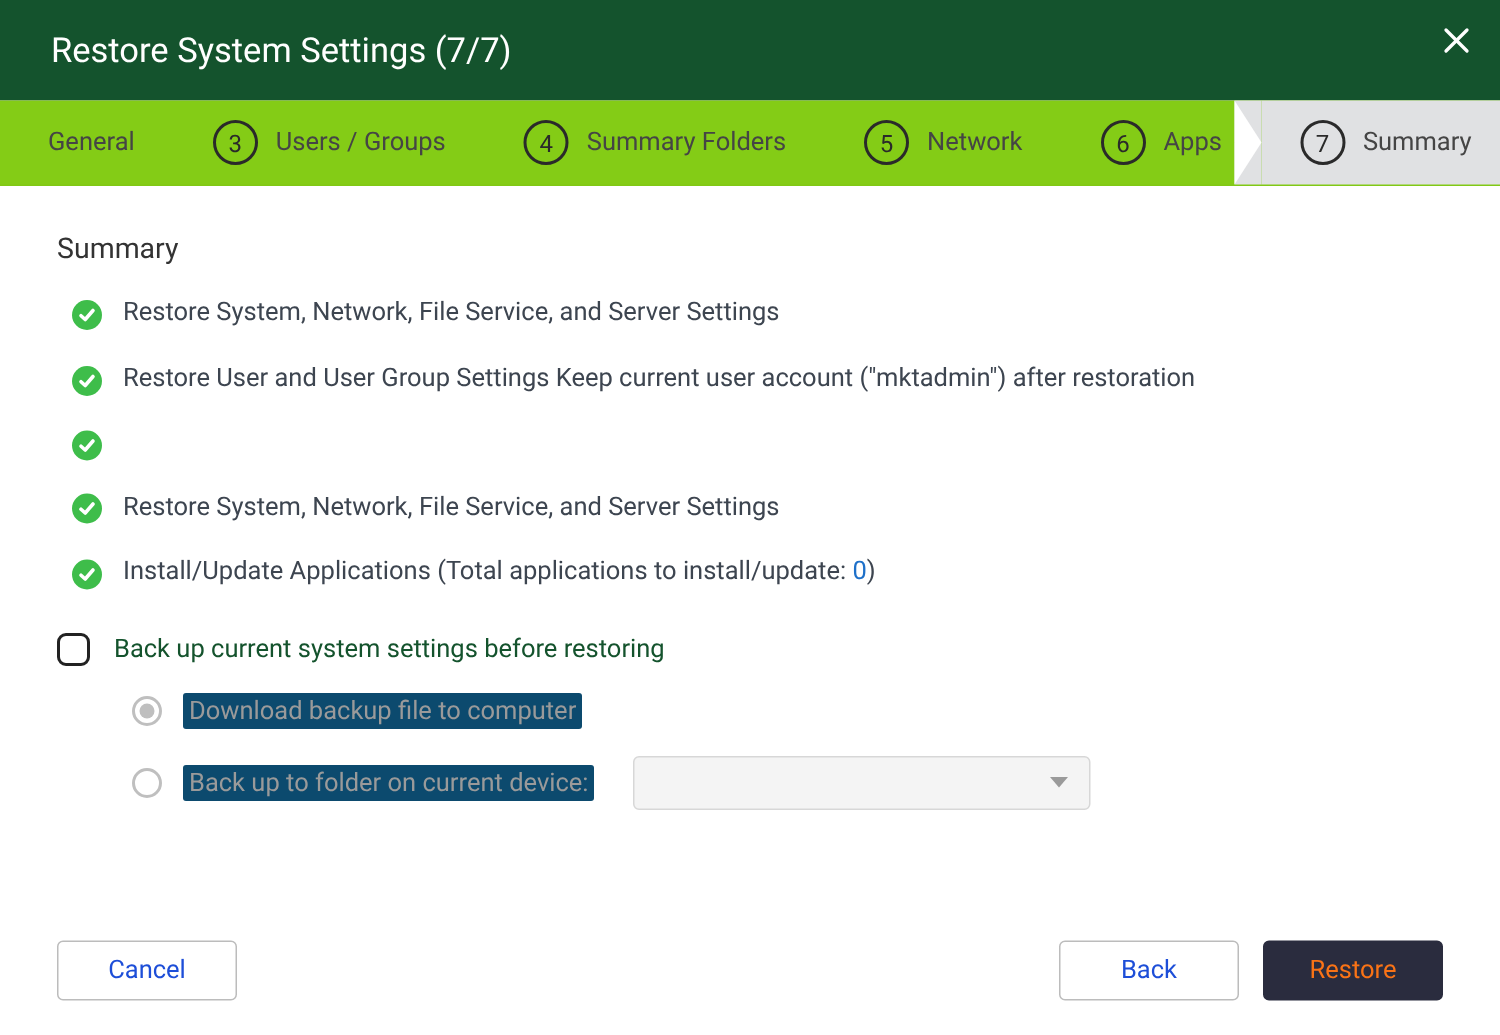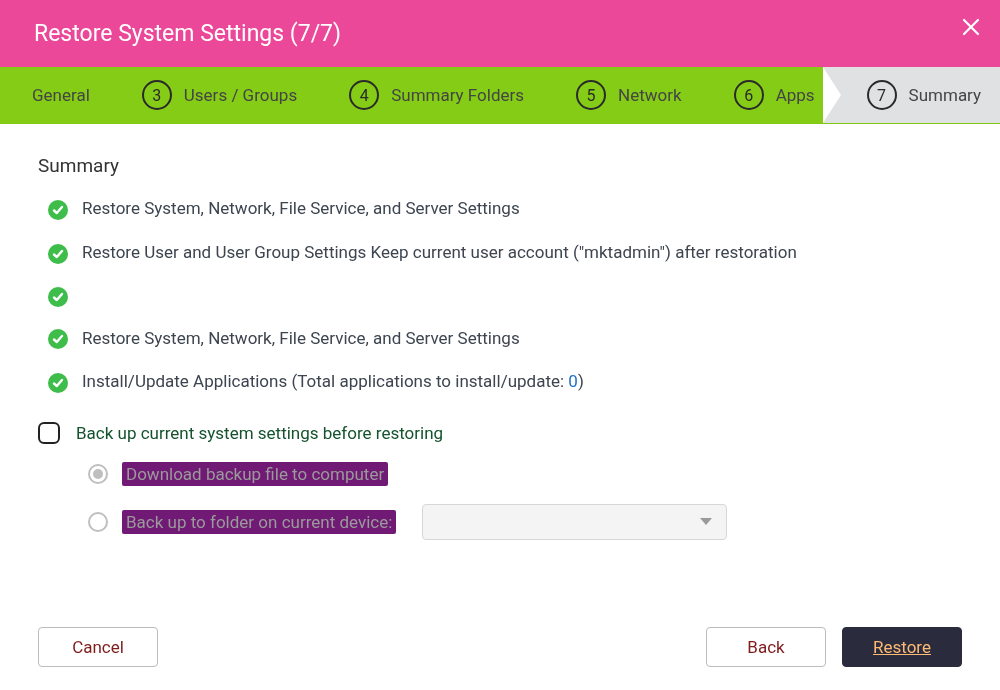--- a/index.html
+++ b/index.html
@@ -1,20 +1,20 @@
 <!DOCTYPE html>
 <html><head>
 <meta charset="utf-8">
 <style>
   * { box-sizing: border-box; margin: 0; padding: 0; }
   html, body { width: 1000px; height: 690px; font-family: -apple-system, "Segoe UI", Roboto, "Helvetica Neue", Arial, sans-serif; background: #fff; color: #333; overflow: hidden; }
   .dialog { width: 1000px; height: 690px; position: relative; display: flex; flex-direction: column; }
 
   
-  .header { background: #ec4899; height: 67px; display: flex; align-items: center; padding: 0 34px; position: relative; }
+  .header { background: #14532d; height: 67px; display: flex; align-items: center; padding: 0 34px; position: relative; }
   .header-title { color: #fff; font-size: 23px; font-weight: 400; }
   .close-btn { position: absolute; right: 20px; top: 18px; cursor: pointer; }
   .close-btn svg { stroke: #fff; }
 
   
   .stepper { height: 57px; display: flex; align-items: stretch; background: #84cc16; border-bottom: 1px solid rgba(0,0,0,0.02); position: relative; }
   .step { display: flex; align-items: center; gap: 12px; padding: 0 26px; color: #454545; font-size: 17px; position: relative; flex-shrink: 0; }
   .step-partial { padding-left: 32px; }
   .step-circle { width: 30px; height: 30px; border: 2px solid #2a2a2a; border-radius: 50%; display: flex; align-items: center; justify-content: center; font-size: 16px; color: #2a2a2a; font-weight: 400; }
   .step.active { background: #e0e1e3; }
@@ -33,29 +33,29 @@
   .check-icon svg { stroke: #fff; }
   .num-blue { color: #1e70c9; }
 
   .backup-row { display: flex; align-items: center; gap: 16px; margin-top: 28px; font-size: 17px; color: #14532d; }
   .chk { width: 22px; height: 22px; border: 2.5px solid #222; border-radius: 6px; cursor: pointer; flex-shrink: 0; }
 
   .radio-group { margin-top: 18px; padding-left: 50px; display: flex; flex-direction: column; gap: 18px; }
   .radio-row { display: flex; align-items: center; gap: 14px; font-size: 17px; color: #9a9a9a; }
   .radio { width: 20px; height: 20px; border: 2px solid #bfbfbf; border-radius: 50%; display: flex; align-items: center; justify-content: center; flex-shrink: 0; }
   .radio.selected::after { content: ""; width: 10px; height: 10px; background: #bfbfbf; border-radius: 50%; }
-  .radio-label.disabled { background: #701a75; padding: 2px 4px; border-radius: 2px; }
+  .radio-label.disabled { background: #0c4a6e; padding: 2px 4px; border-radius: 2px; }
   .select { width: 305px; height: 36px; border: 1px solid #d7d7d7; background: #f4f4f4; border-radius: 4px; display: flex; align-items: center; justify-content: flex-end; padding: 0 14px; margin-left: 12px; }
   .select svg { fill: #9a9a9a; }
 
   
   .footer { height: 86px; padding: 0 38px; display: flex; align-items: center; justify-content: space-between; }
   .footer-right { display: flex; gap: 16px; }
-  .btn { height: 40px; min-width: 120px; padding: 0 22px; border-radius: 4px; font-size: 17px; cursor: pointer; display: flex; align-items: center; justify-content: center; border: 1px solid #bcbcbc; background: #fff; color: #7f1d1d; }
-  .btn.primary { background: #2a2c3e; color: #fdba74; border-color: #2a2c3e; text-decoration: underline; }
+  .btn { height: 40px; min-width: 120px; padding: 0 22px; border-radius: 4px; font-size: 17px; cursor: pointer; display: flex; align-items: center; justify-content: center; border: 1px solid #bcbcbc; background: #fff; color: #1d4ed8; }
+  .btn.primary { background: #2a2c3e; color: #f97316; border-color: #2a2c3e; }
 </style>
 </head>
 <body>
 
 <div class="dialog">
 
   <div class="header">
     <div class="header-title">Restore System Settings (7/7)</div>
     <div class="close-btn">
       <svg width="18" height="18" viewBox="0 0 18 18" fill="none" stroke-width="2.2" stroke-linecap="round">

